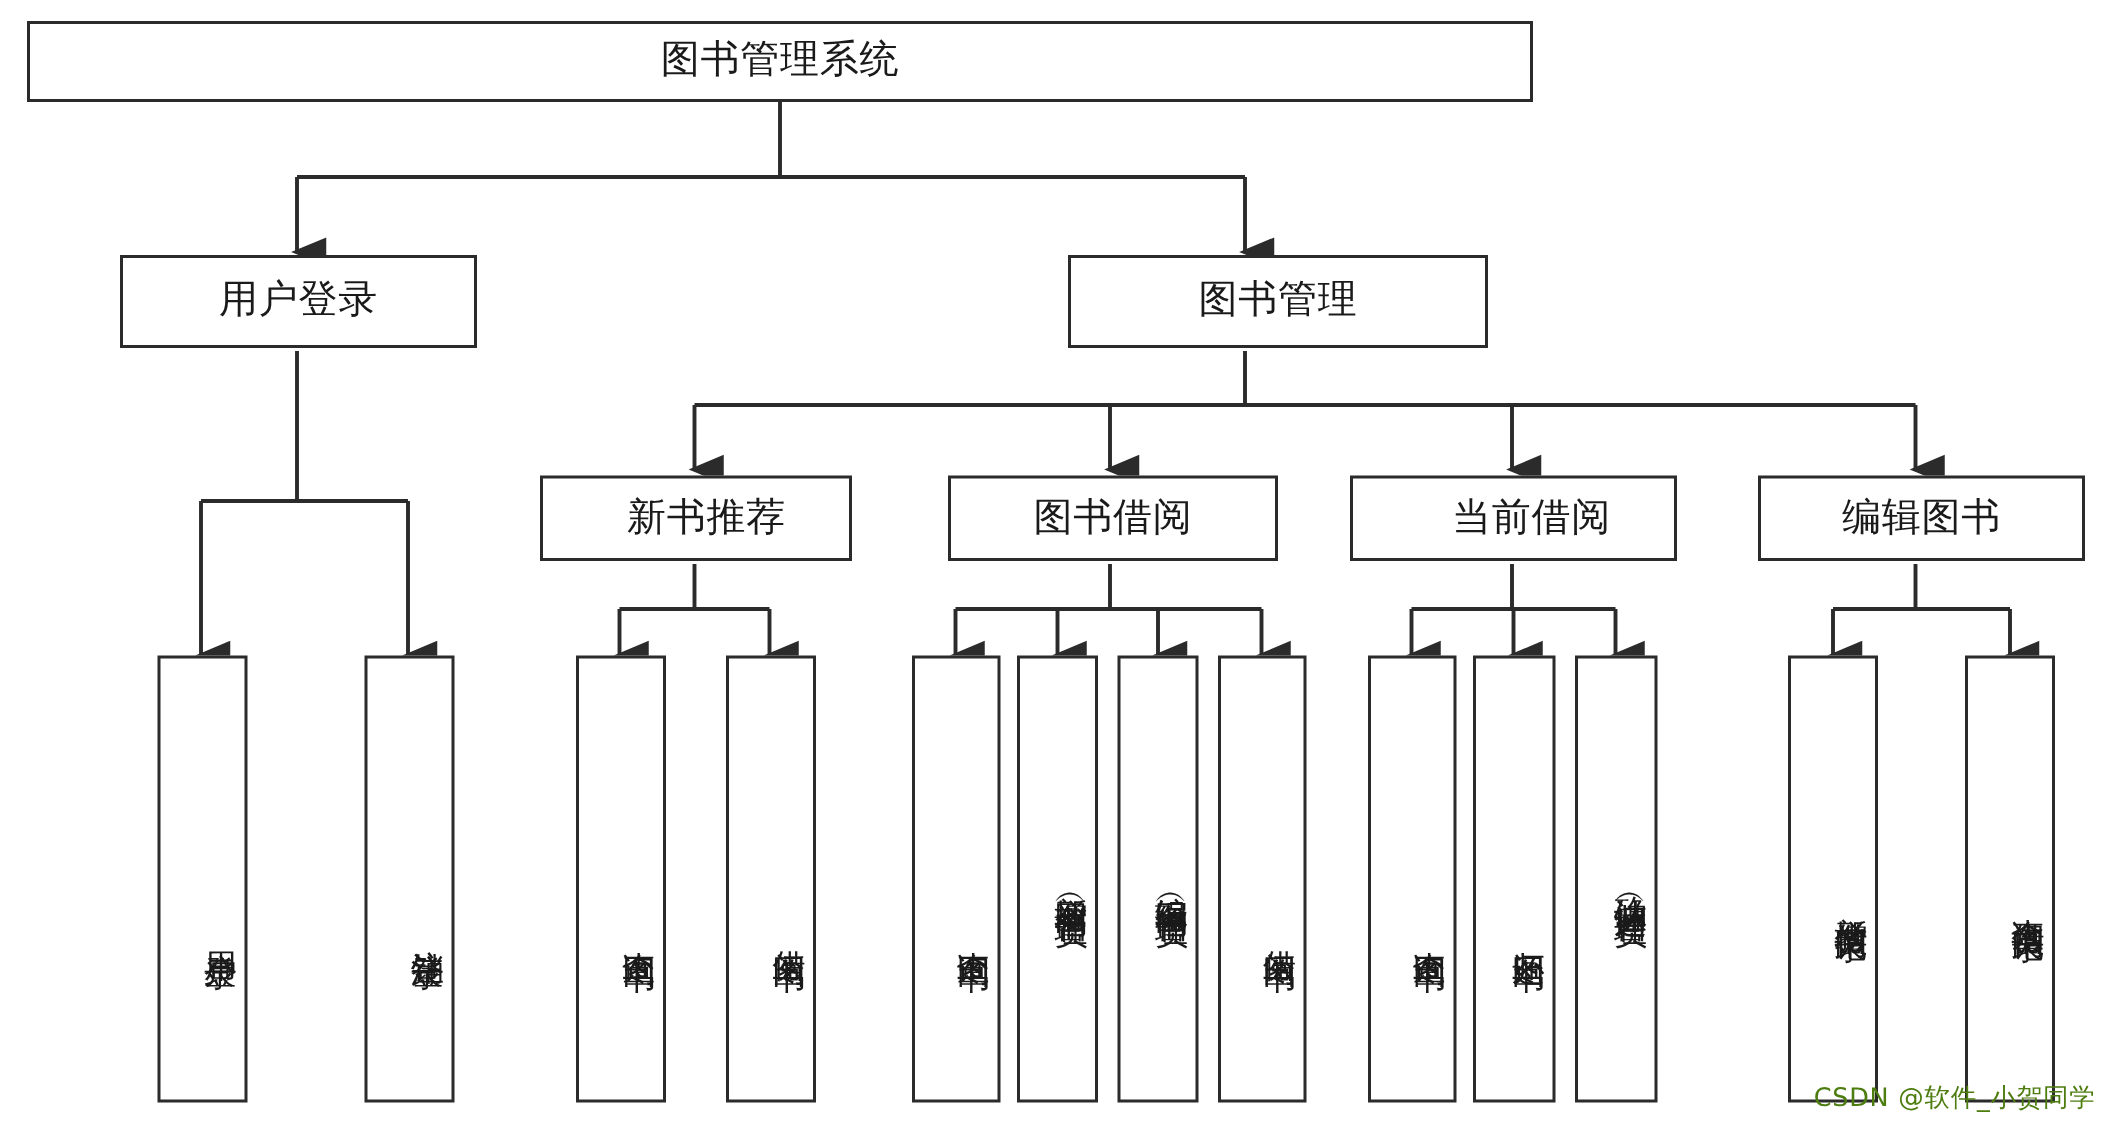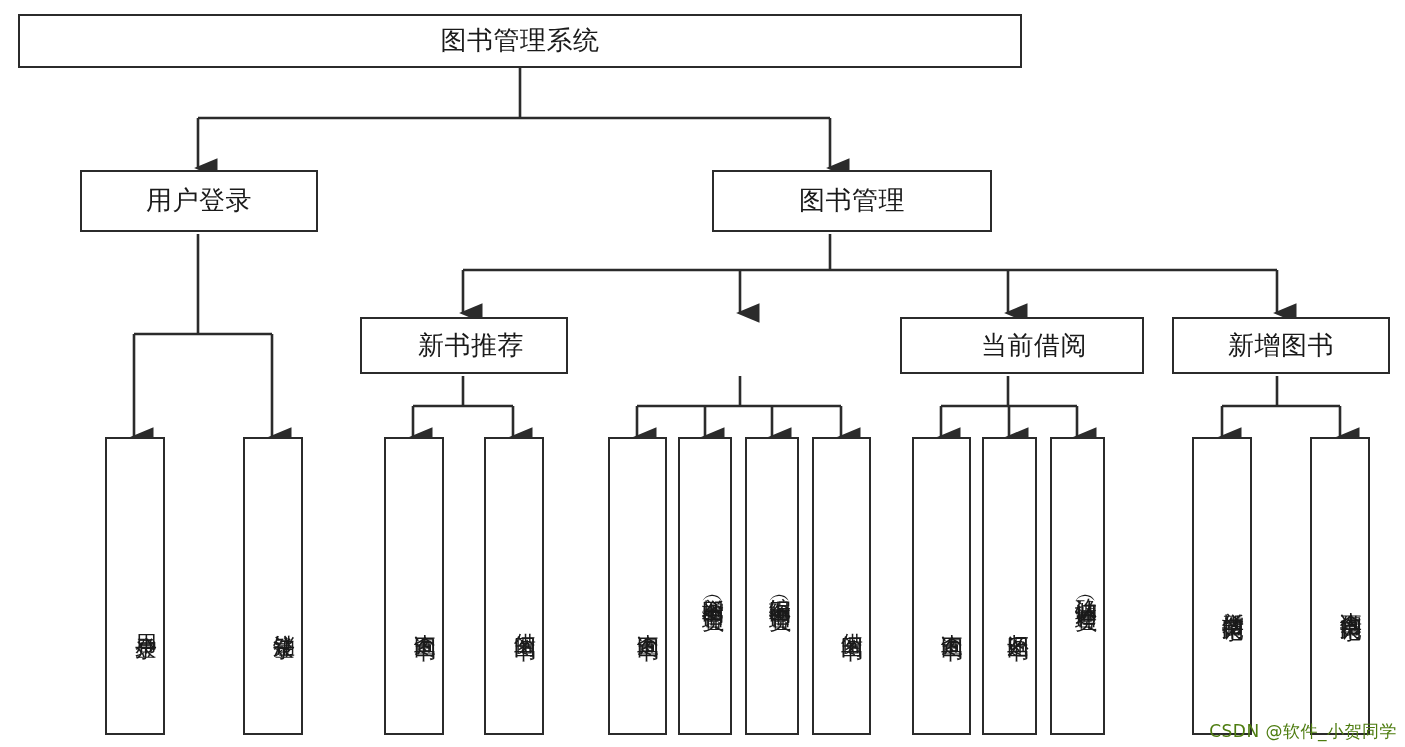--- a/index.html
+++ b/index.html
@@ -135,27 +135,30 @@
   </div>
 
   <div class="node horiz" style="left:712px; top:170px; width:280px; height:62px;">
     <span>图书管理</span>
   </div>
 
   <div class="node horiz" style="left:360px; top:317px; width:208px; height:57px;padding-left:14px;">
     <span>新书推荐</span>
   </div>
 
-
-  <div class="node horiz" style="left:900px; top:317px; width:244px; height:57px;padding-left:24px;">
+  <div class="node horiz" style="left:632px; top:317px; width:220px; height:57px;">
+    <span>图书借阅</span>
+  </div>
+
+  <div class="node horiz" style="left:900px; top:317px; width:218px; height:57px;padding-left:24px;">
     <span>当前借阅</span>
   </div>
 
   <div class="node horiz" style="left:1172px; top:317px; width:218px; height:57px;">
-    <span>新增图书</span>
+    <span>编辑图书</span>
   </div>
 
   <div class="node vert" style="left:105px; top:437px; width:60px; height:298px; padding-top:68px;">
     <span class="vtext">用户登录</span>
   </div>
 
   <div class="node vert" style="left:243px; top:437px; width:60px; height:298px; padding-top:68px;">
     <span class="vtext">注销登录</span>
   </div>
 

